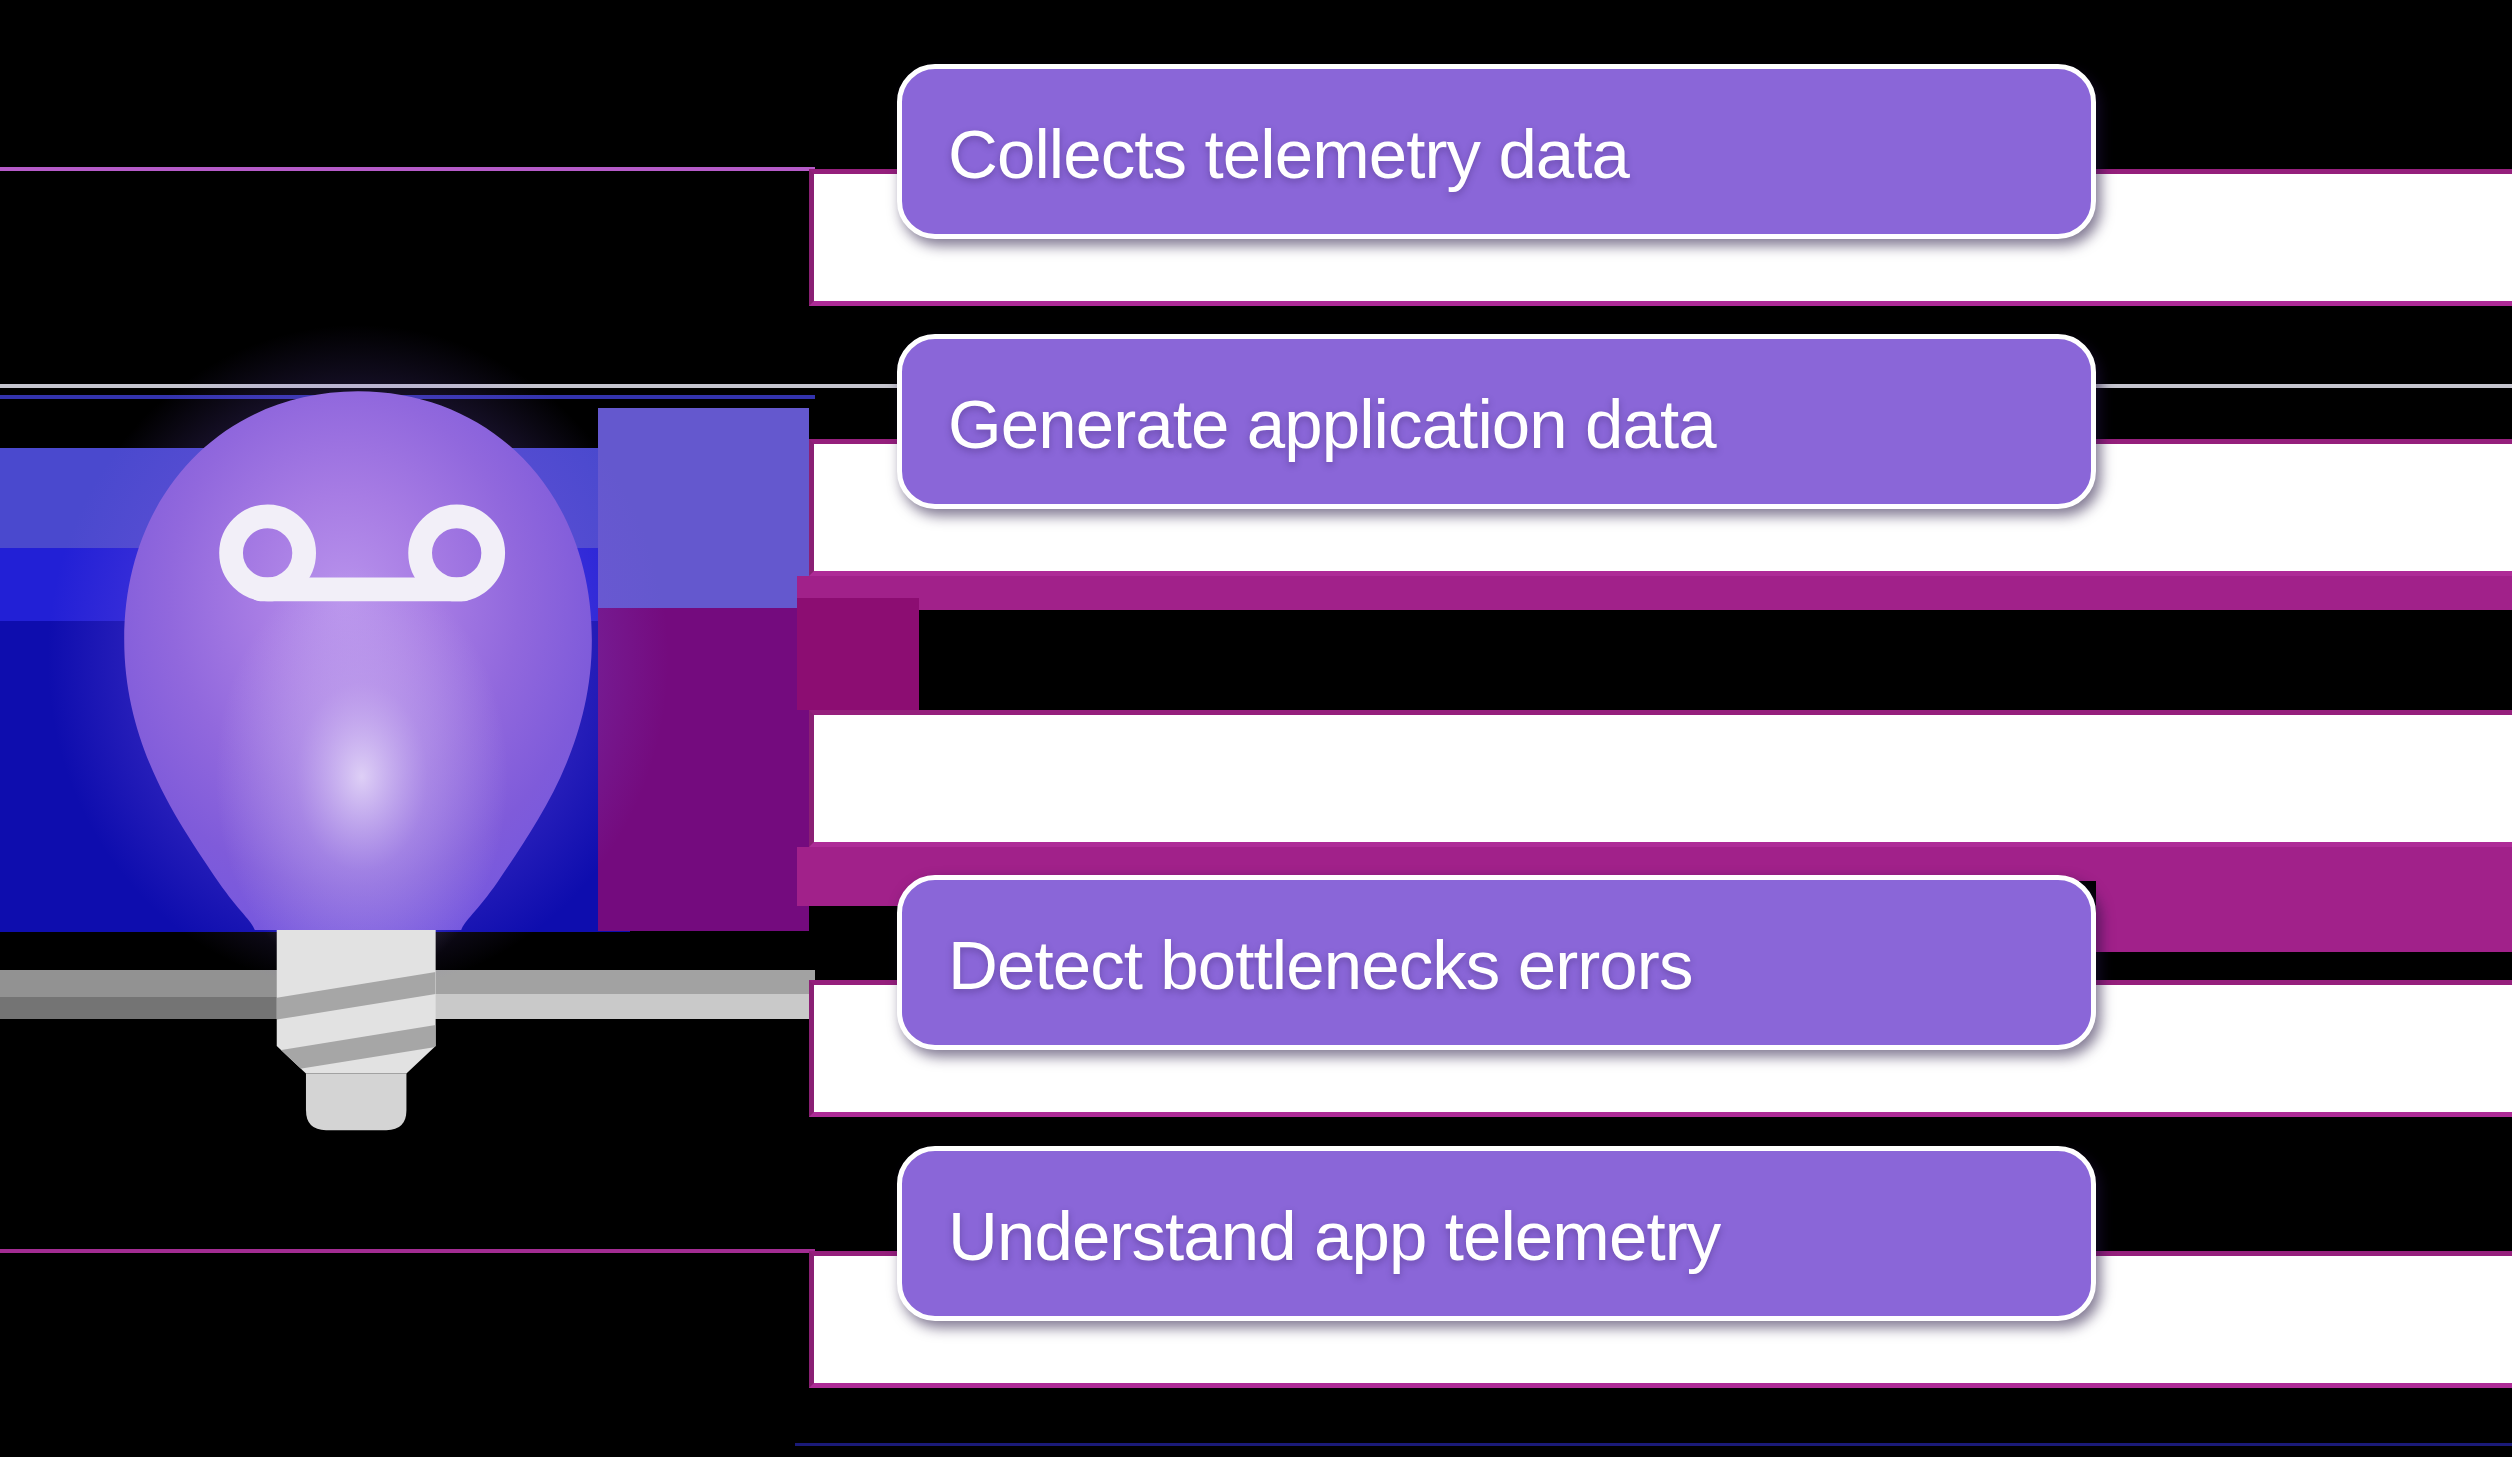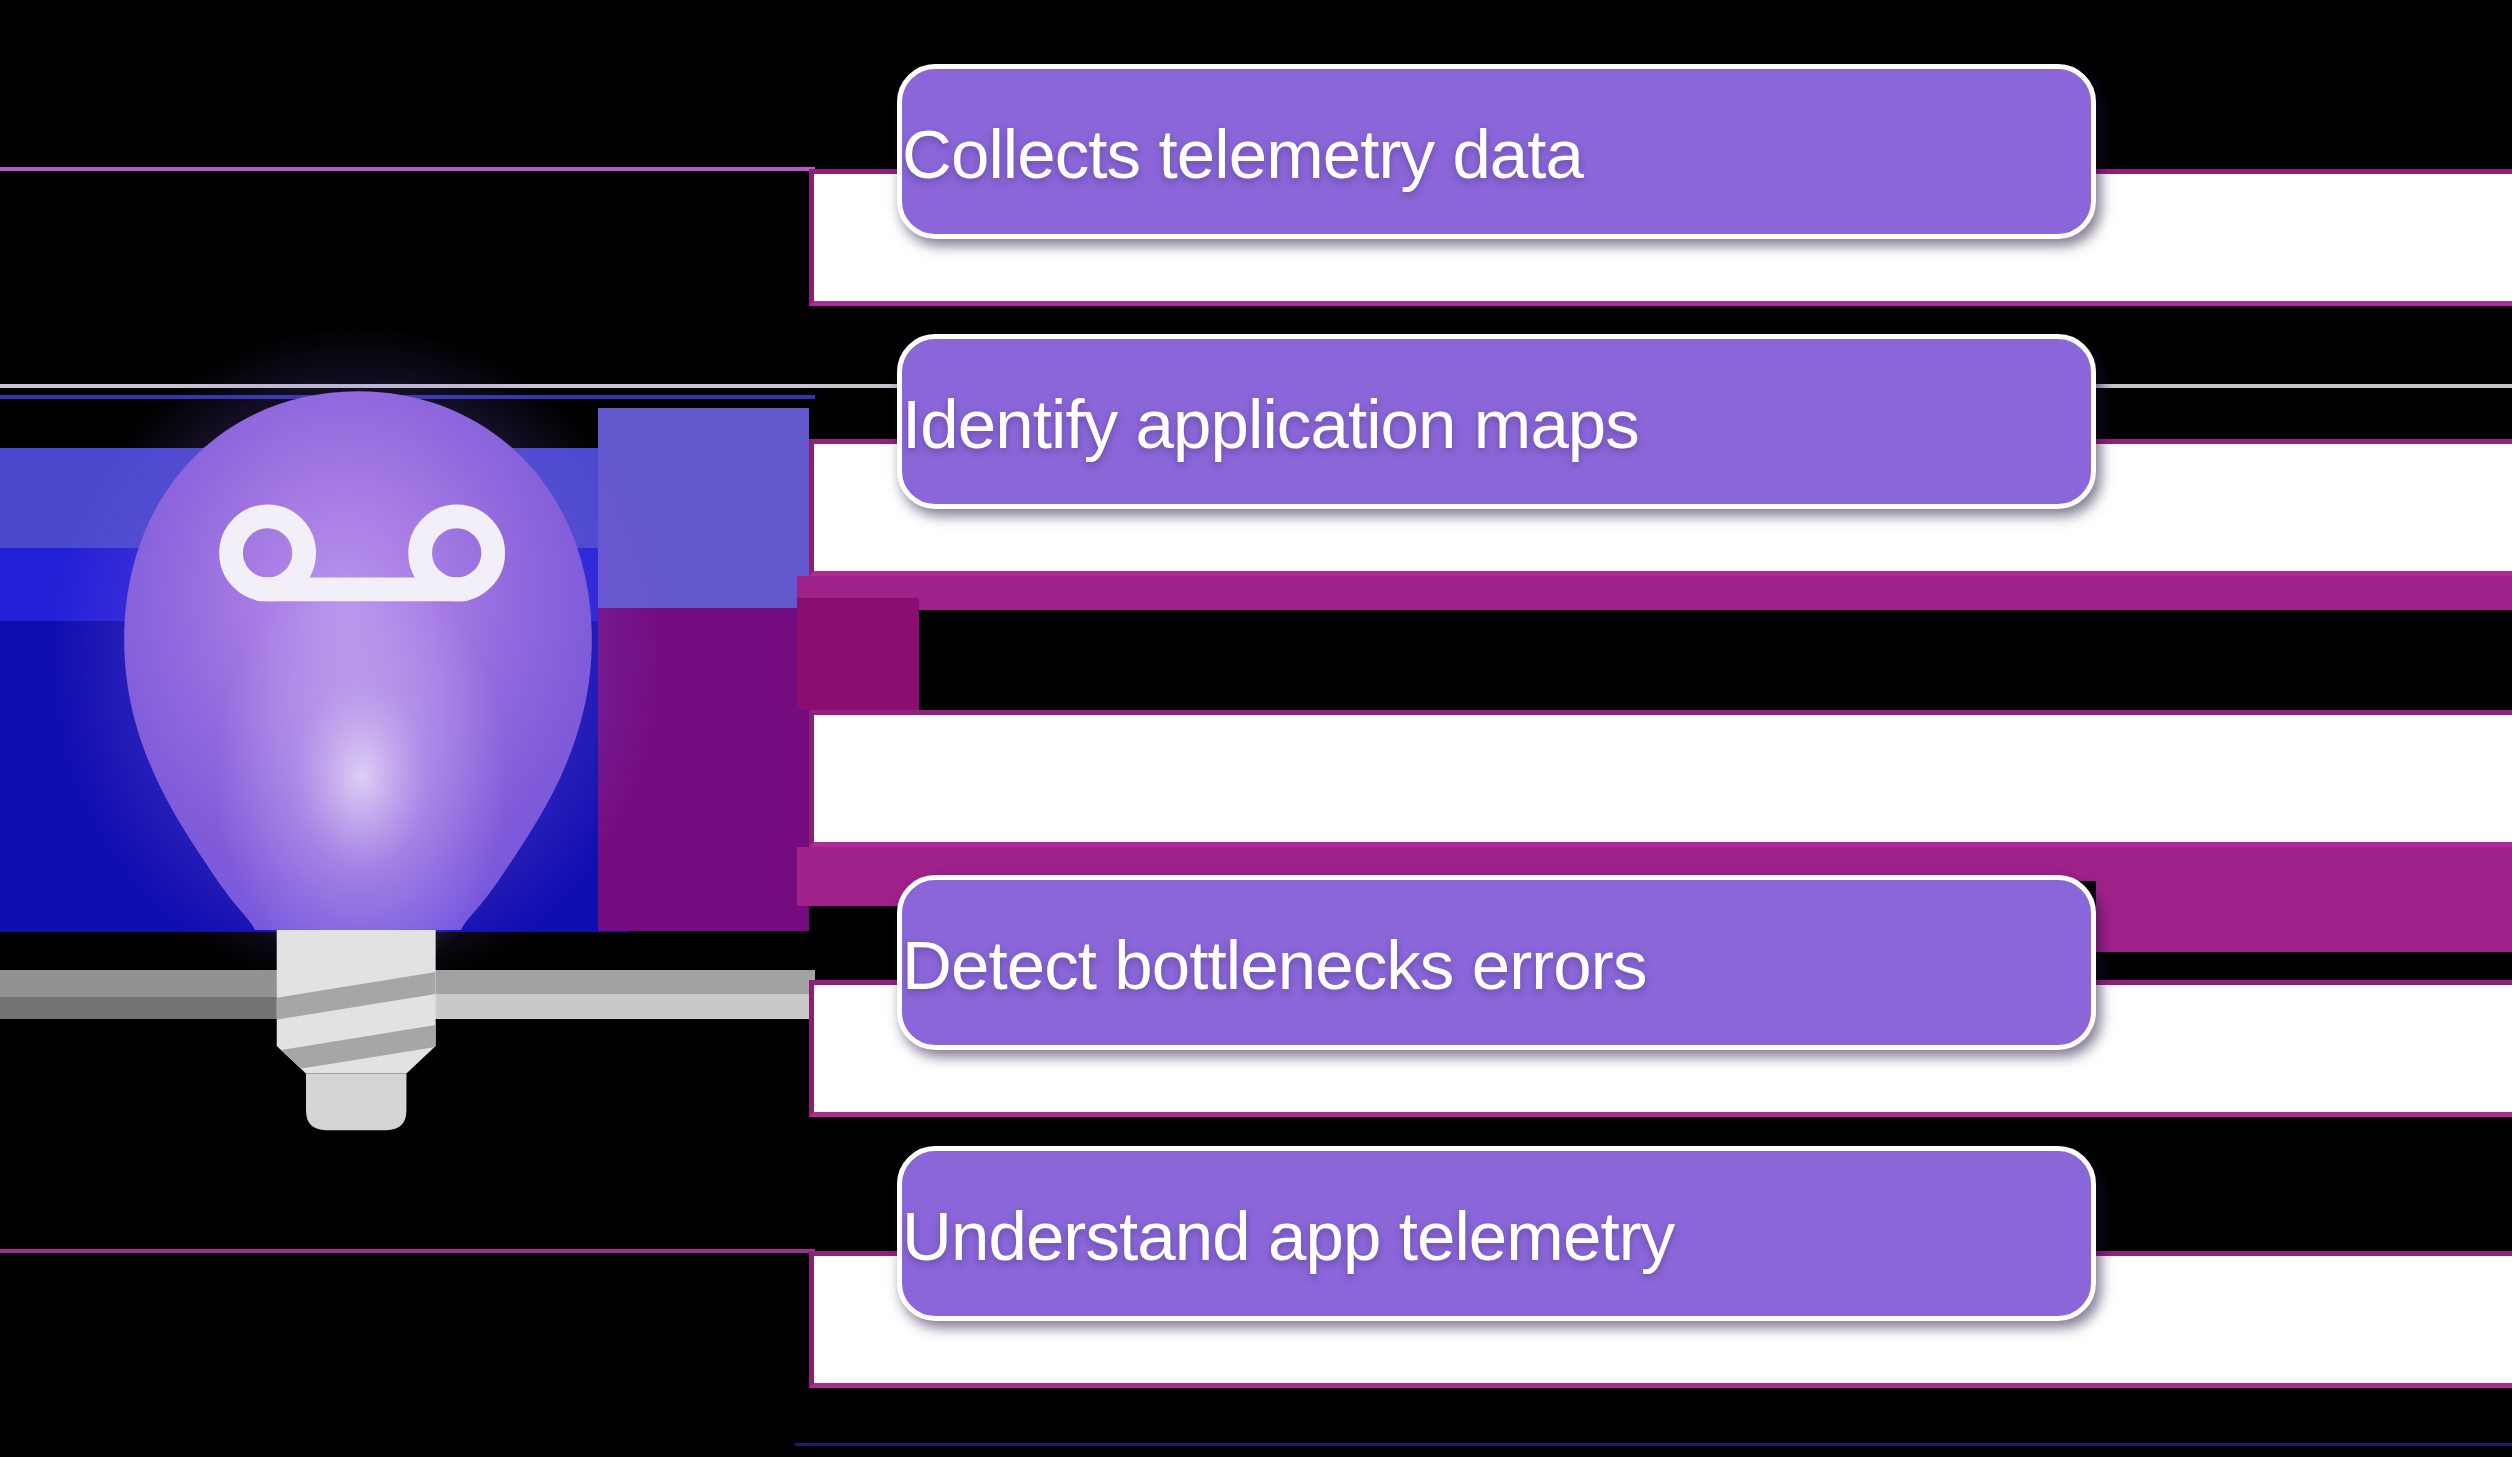--- a/index.html
+++ b/index.html
@@ -30,21 +30,21 @@
              background:linear-gradient(#929292 0 55%,#747474 55% 100%);}
   .wire-right{left:429px;top:970px;width:386px;height:49px;
               background:linear-gradient(#a2a2a2 0 50%,#c9c9c9 50% 100%);}
   
   .wbox{left:809px;width:1717px;height:137px;background:#fff;box-sizing:border-box;
         border:5.5px solid #9c2384;border-color:#951f7c #b02c9a #ae2b97 #8a2074;}
   .w1{top:169px}.w2{top:439px}.w3{top:710px}.w4{top:980px}.w5{top:1251px}
   
   .btn{left:897px;width:1199px;height:175px;background:#8a66d8;border:5.5px solid #fff;
        border-radius:38px;box-sizing:border-box;display:flex;align-items:center;
-       box-shadow:4.6px 6.4px 12.8px rgba(30,15,60,.55);}
+       padding-left:46px;box-shadow:4.6px 6.4px 12.8px rgba(30,15,60,.55);}
   .b1{top:64px}.b2{top:334px}.b3{top:605px}.b4{top:875px}.b5{top:1146px}
   .btn span{color:#fff;font-size:69px;letter-spacing:-0.9px;line-height:1;
             padding-top:5.5px;white-space:nowrap;
             text-shadow:0 2.7px 7.3px rgba(50,30,90,.35);}
   svg{position:absolute;left:0;top:0;}
 </style>
 </head>
 <body>
 
 <div id="canvas">
@@ -132,21 +132,21 @@
         <path d="M303 1150 L477 1122 L477 1146 L303 1174 Z" fill="#a6a6a6"></path>
       </g>
       <path d="M335 1175 L445 1175 L445 1215 Q445 1237 423 1237 L357 1237 Q335 1237 335 1215 Z" fill="#d4d4d4"></path>
     </g>
   </svg>
 
   <div class="abs btn b1">
     <span>Collects telemetry data</span>
   </div>
   <div class="abs btn b2">
-    <span>Identify application maps</span>
+    <span>Generate application data</span>
   </div>
   <div class="abs btn b4">
     <span>Detect bottlenecks errors</span>
   </div>
   <div class="abs btn b5">
     <span>Understand app telemetry</span>
   </div>
 
 </div>
 

